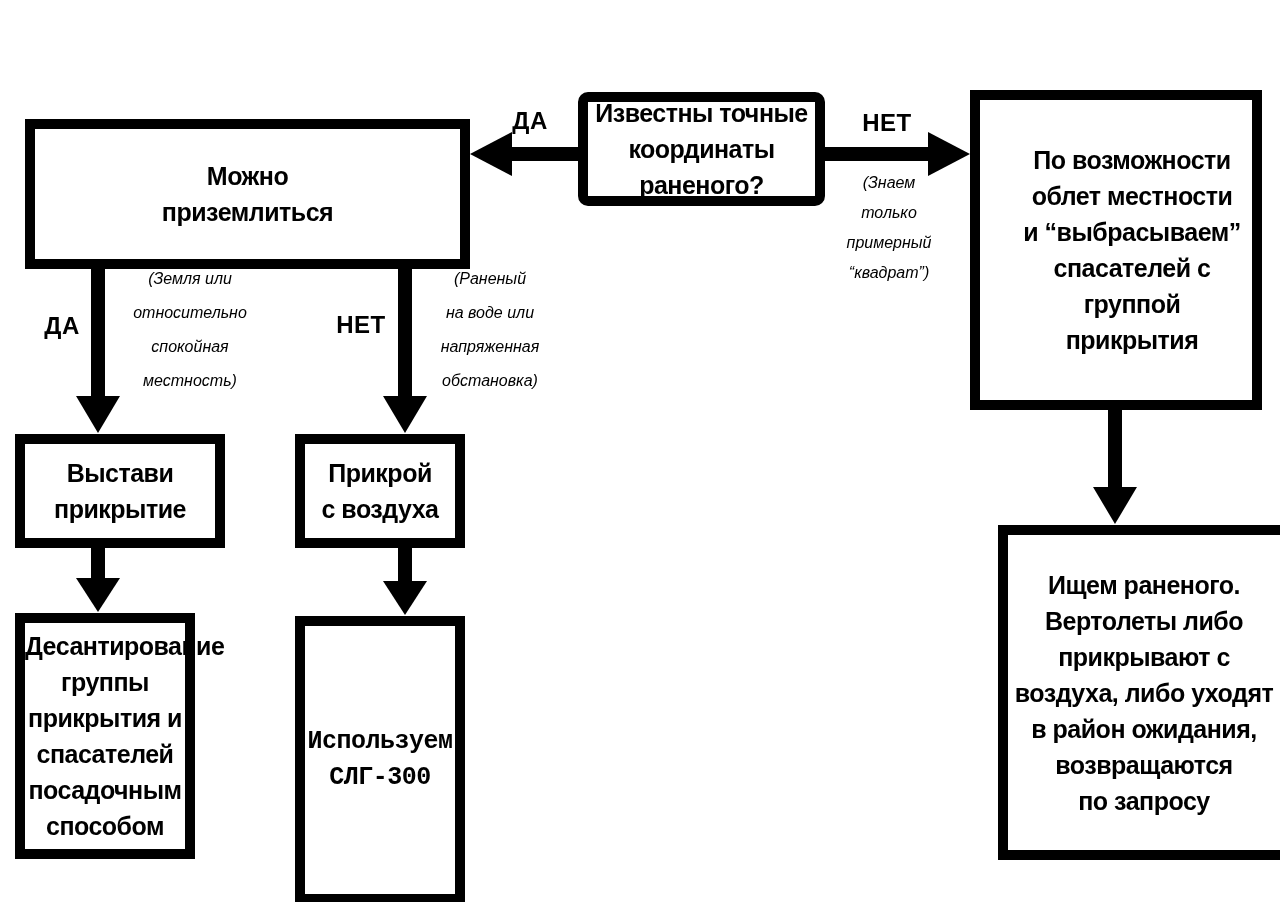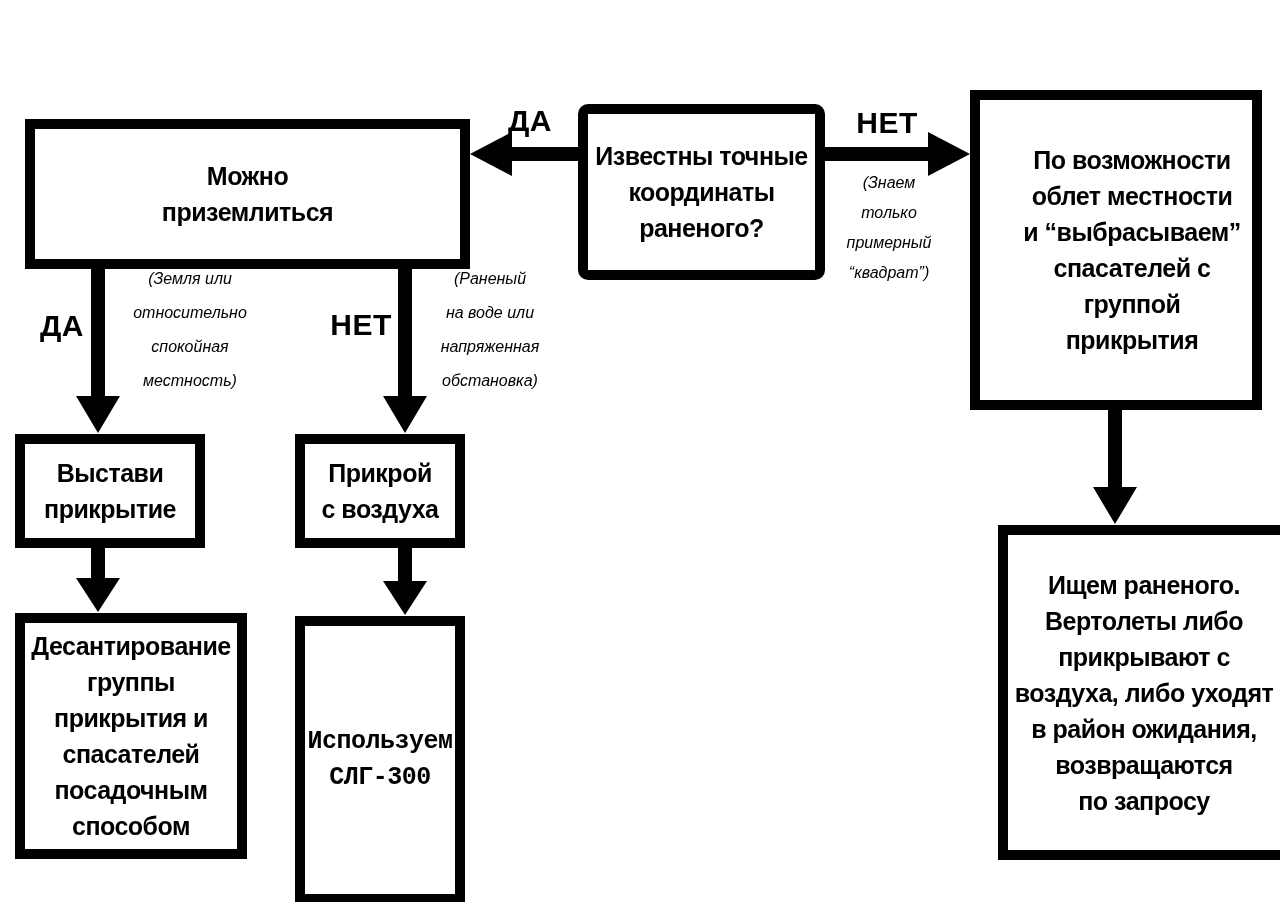--- a/index.html
+++ b/index.html
@@ -33,21 +33,21 @@
     width: 100%;
     white-space: pre-line;
     font-size: 25px;
     line-height: 36px;
     font-weight: bold;
     letter-spacing: -0.5px;
   }
   .flow-label {
     position: absolute;
     transform: translate(-50%, -50%);
-    font-size: 30px;
+    font-size: 24px;
     font-weight: bold;
     letter-spacing: 0.5px;
     white-space: nowrap;
   }
   .annotation {
     position: absolute;
     transform: translateX(-50%);
     font-style: italic;
     font-size: 16px;
     line-height: 34px;
@@ -90,45 +90,45 @@
       <line x1="1115" y1="408" x2="1115" y2="487"></line>
       <polygon points="1115,524 1093,487 1137,487"></polygon>
     </g>
   </svg>
 
   <div class="node" style="left:25px; top:95px; width:445px; height:150px;margin-top:24px;">
     <span class="txt">Можно
 приземлиться</span>
   </div>
 
-  <div class="node" style="left:578px; top:104px; width:247px; height:176px;border-radius:10px;">
+  <div class="node" style="left:578px; top:92px; width:247px; height:114px;border-radius:10px;">
     <span class="txt">Известны точные
 координаты
 раненого?</span>
   </div>
 
   <div class="node" style="left:970px; top:90px; width:292px; height:320px;padding-left:32px;">
     <span class="txt">По возможности
 облет местности
 и “выбрасываем”
 спасателей с группой
 прикрытия</span>
   </div>
 
-  <div class="node" style="left:15px; top:434px; width:190px; height:114px;">
+  <div class="node" style="left:15px; top:434px; width:210px; height:114px;">
     <span class="txt">Выстави
 прикрытие</span>
   </div>
 
   <div class="node" style="left:295px; top:434px; width:170px; height:114px;">
     <span class="txt">Прикрой
 с воздуха</span>
   </div>
 
-  <div class="node" style="left:15px; top:613px; width:232px; height:246px;align-items:center;">
+  <div class="node" style="left:15px; top:613px; width:180px; height:246px;align-items:center;">
     <span class="txt">Десантирование
 группы
 прикрытия и
 спасателей
 посадочным
 способом</span>
   </div>
 
   <div class="node" style="left:295px; top:616px; width:170px; height:288px;font-family:Liberation Mono, monospace;">
     <span class="txt">Используем

